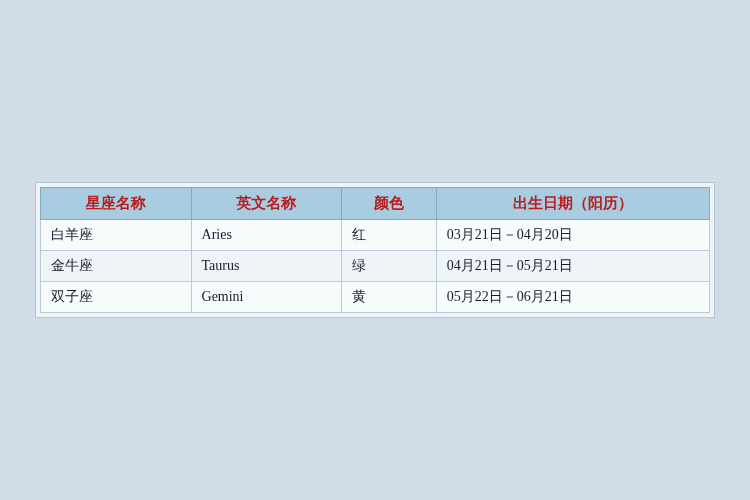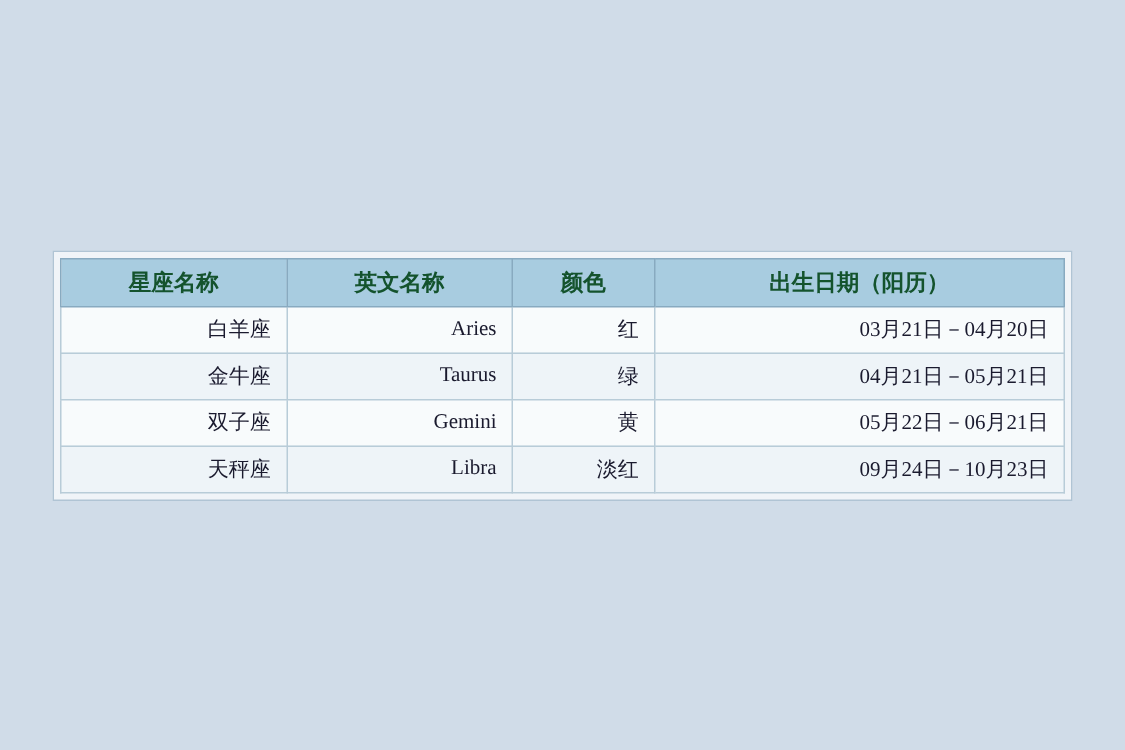--- a/index.html
+++ b/index.html
@@ -30,27 +30,27 @@
       border-collapse: collapse;
     }
 
     thead tr th {
       background-color: #a8cce0;
       border: 1px solid #88aac0;
       padding: 6px 10px;
       text-align: center;
       font-size: 15px;
       font-weight: bold;
-      color: #14532d;
+      color: #b91c1c;
     }
 
     tbody tr td {
       border: 1px solid #b8ccd8;
       padding: 6px 10px;
-      text-align: right;
+      text-align: left;
       font-size: 14px;
       color: #1a1a2e;
       background-color: #f8fbfc;
     }
 
     tbody tr:nth-child(even) td {
       background-color: #eef4f8;
     }
   </style>
 </head>
@@ -80,21 +80,15 @@
           <td>Taurus</td>
           <td>绿</td>
           <td>04月21日－05月21日</td>
         </tr>
         <tr>
           <td>双子座</td>
           <td>Gemini</td>
           <td>黄</td>
           <td>05月22日－06月21日</td>
         </tr>
-        <tr>
-          <td>天秤座</td>
-          <td>Libra</td>
-          <td>淡红</td>
-          <td>09月24日－10月23日</td>
-        </tr>
       </tbody>
   </table>
 </div>
 
 </body></html>

